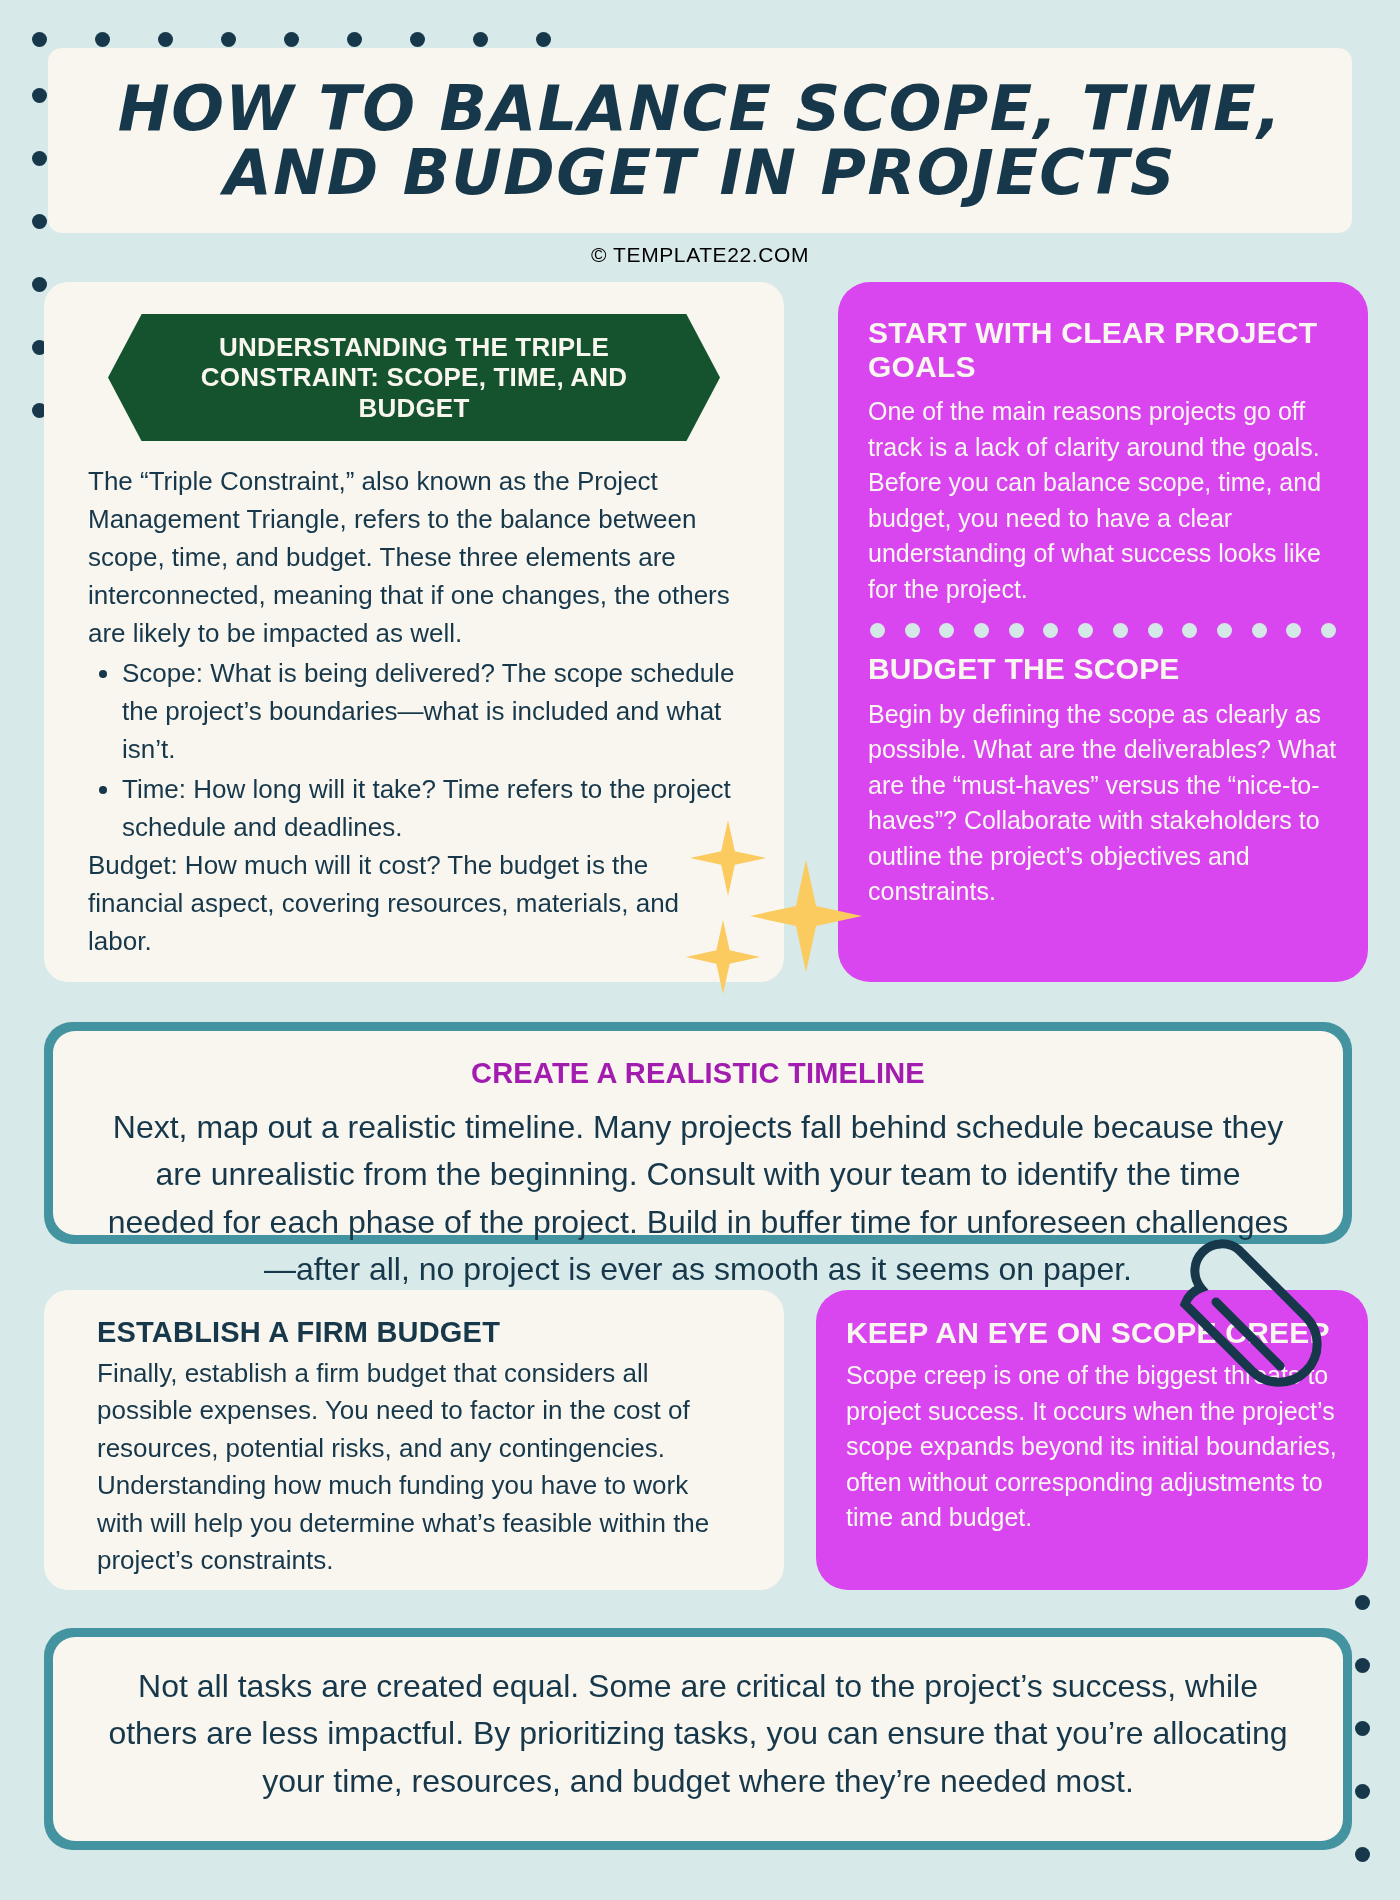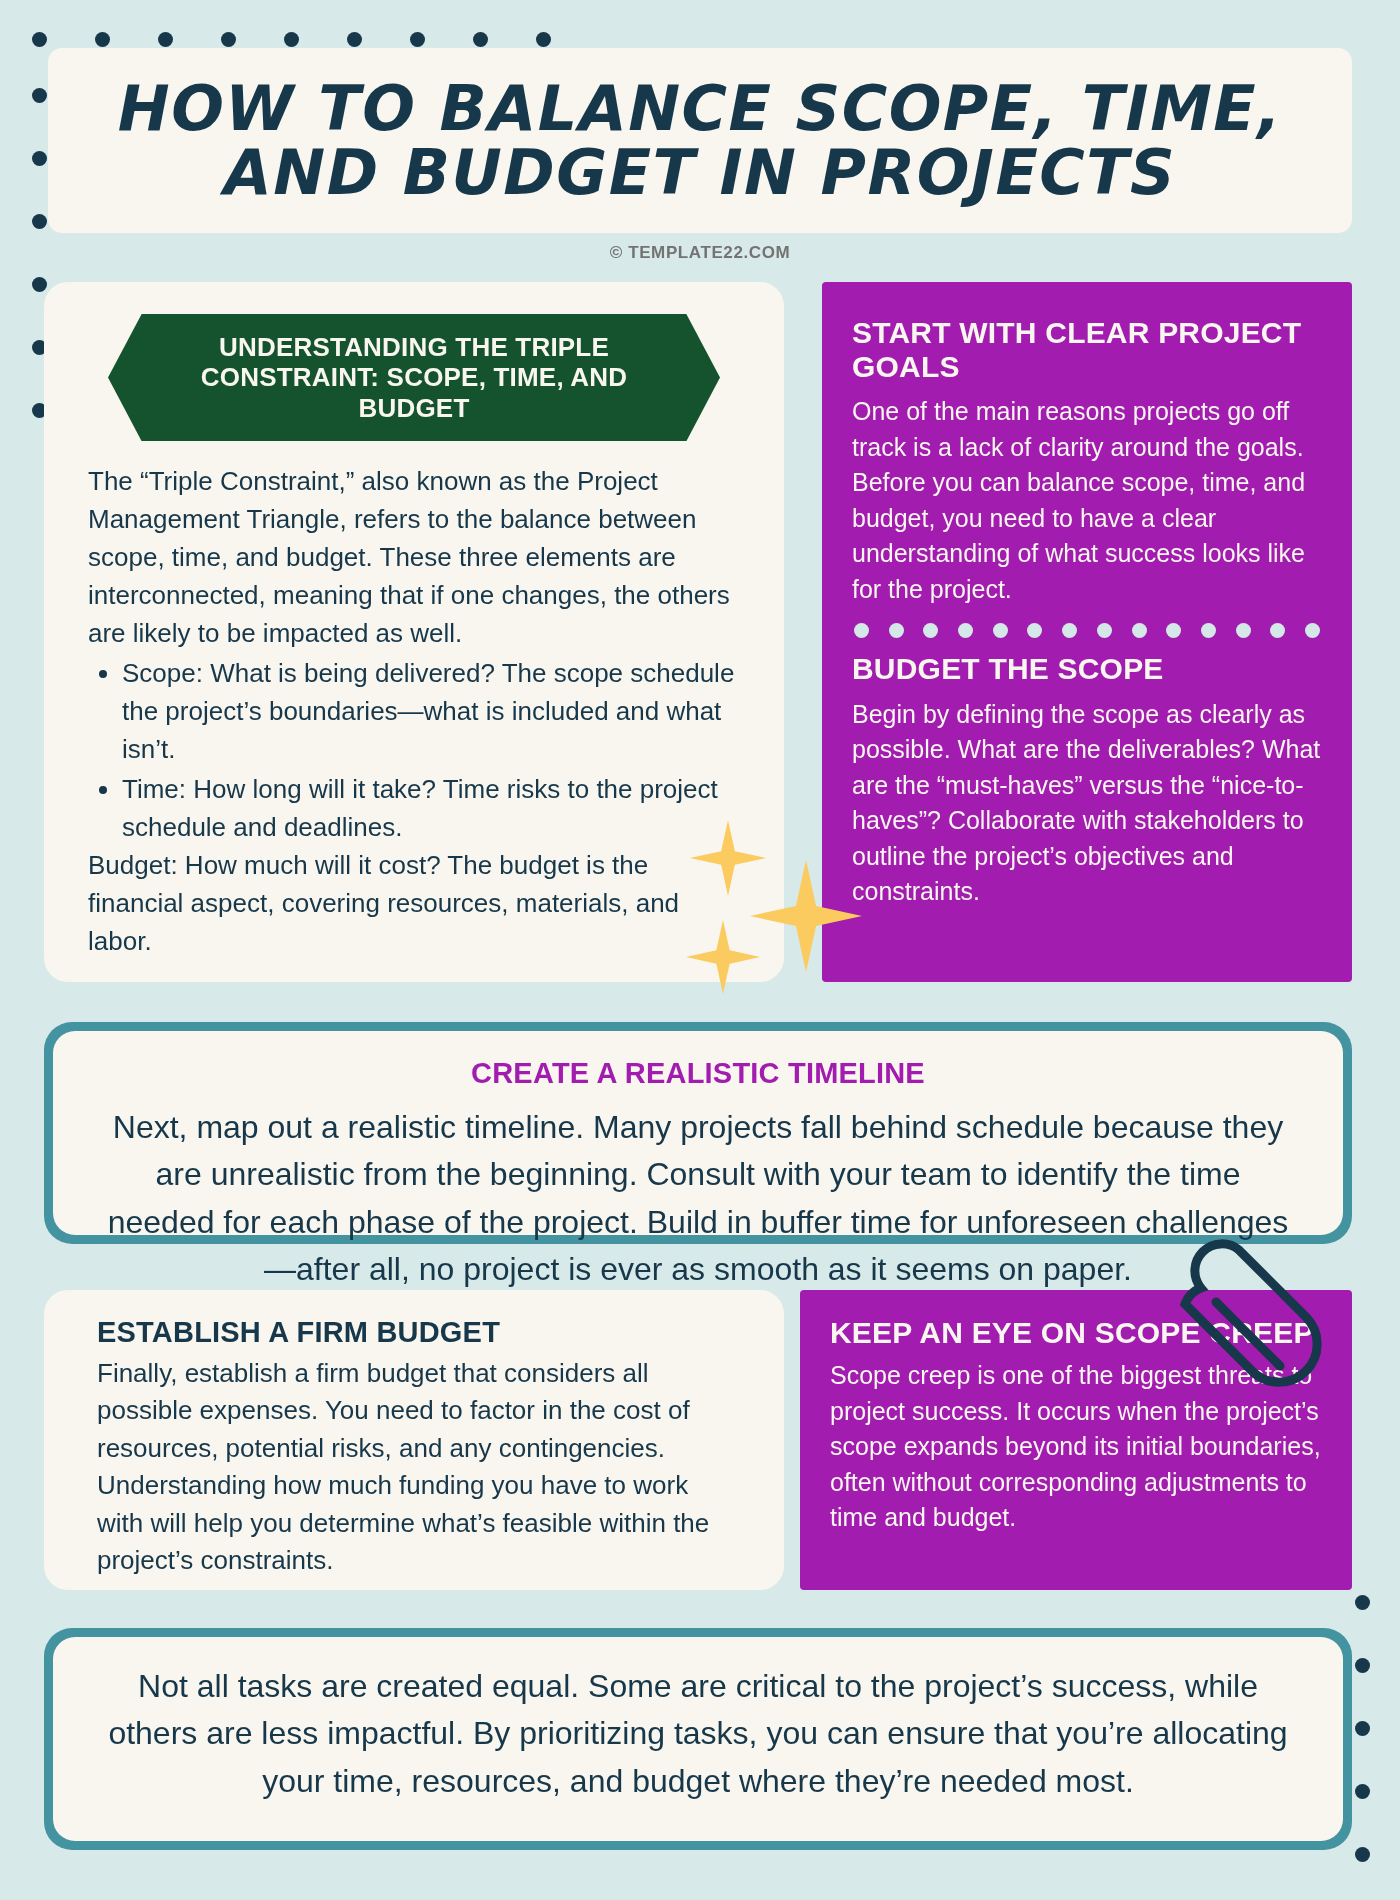--- a/index.html
+++ b/index.html
@@ -68,36 +68,37 @@
     text-align: center;
     text-transform: uppercase;
     padding: 0 30px;
   }
 
   .watermark {
     position: absolute;
     left: 0; right: 0;
     top: 243px;
     text-align: center;
-    font-size: 17px;
-    font-weight: 700;
+    font-size: 21px;
+    font-weight: 400;
     letter-spacing: 0.6px;
-    color: #737373;
+    color: #000000;
     z-index: 4;
   }
 
   
   .card-cream {
     background: #f8f6ef;
     border-radius: 24px;
   }
   .card-teal {
-    background: #a21caf;
-    border-radius: 4px;
+    background: #d946ef;
+    border-radius: 32px;
     color: #f8f6ef;
+    margin-left: 16px;
   }
 
   #left-card {
     position: absolute;
     left: 44px; top: 282px;
     width: 740px; height: 700px;
     z-index: 3;
     overflow: hidden;
   }
 
@@ -270,21 +271,21 @@
     <div class="title-text">HOW TO BALANCE SCOPE, TIME, AND BUDGET IN PROJECTS</div>
   </div>
   <div class="watermark">© TEMPLATE22.COM</div>
 
   <div id="left-card" class="card-cream">
     <div class="banner">UNDERSTANDING THE TRIPLE CONSTRAINT: SCOPE, TIME, AND BUDGET</div>
     <div class="body-text">
       <p>The “Triple Constraint,” also known as the Project Management Triangle, refers to the balance between scope, time, and budget. These three elements are interconnected, meaning that if one changes, the others are likely to be impacted as well.</p>
       <ul>
         <li>Scope: What is being delivered? The scope schedule the project’s boundaries—what is included and what isn’t.</li>
-        <li>Time: How long will it take? Time risks to the project schedule and deadlines.</li>
+        <li>Time: How long will it take? Time refers to the project schedule and deadlines.</li>
       </ul>
       <p>Budget: How much will it cost? The budget is the financial aspect, covering resources, materials, and labor.</p>
     </div>
   </div>
 
   <div class="sparkle" id="sparkle-small1"></div>
   <div class="sparkle" id="sparkle-big"></div>
   <div class="sparkle" id="sparkle-small2"></div>
 
   <div id="right-card" class="card-teal">

